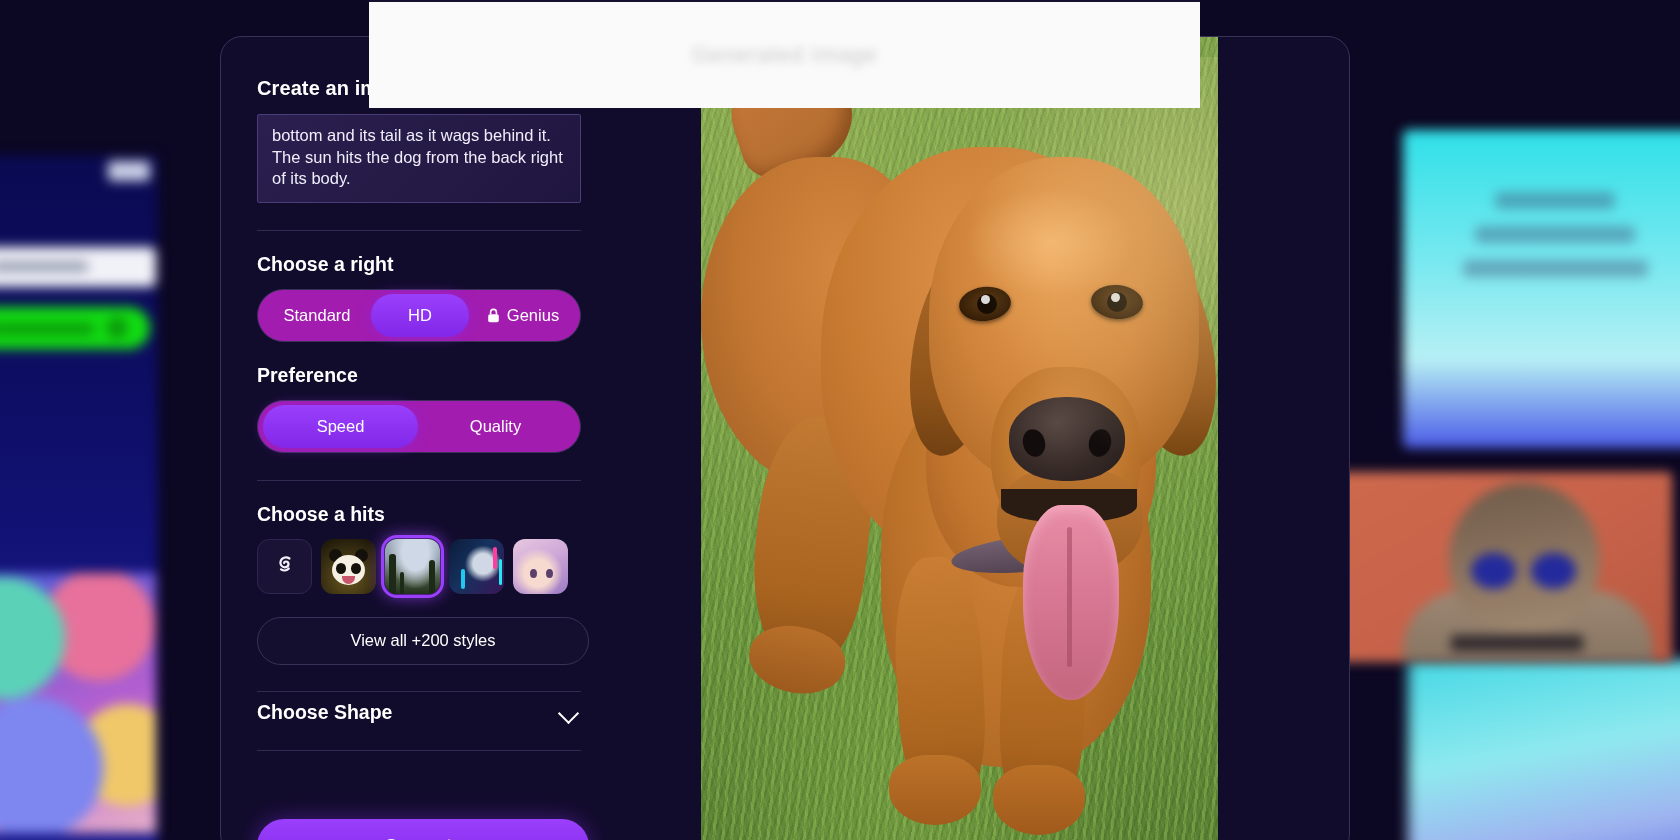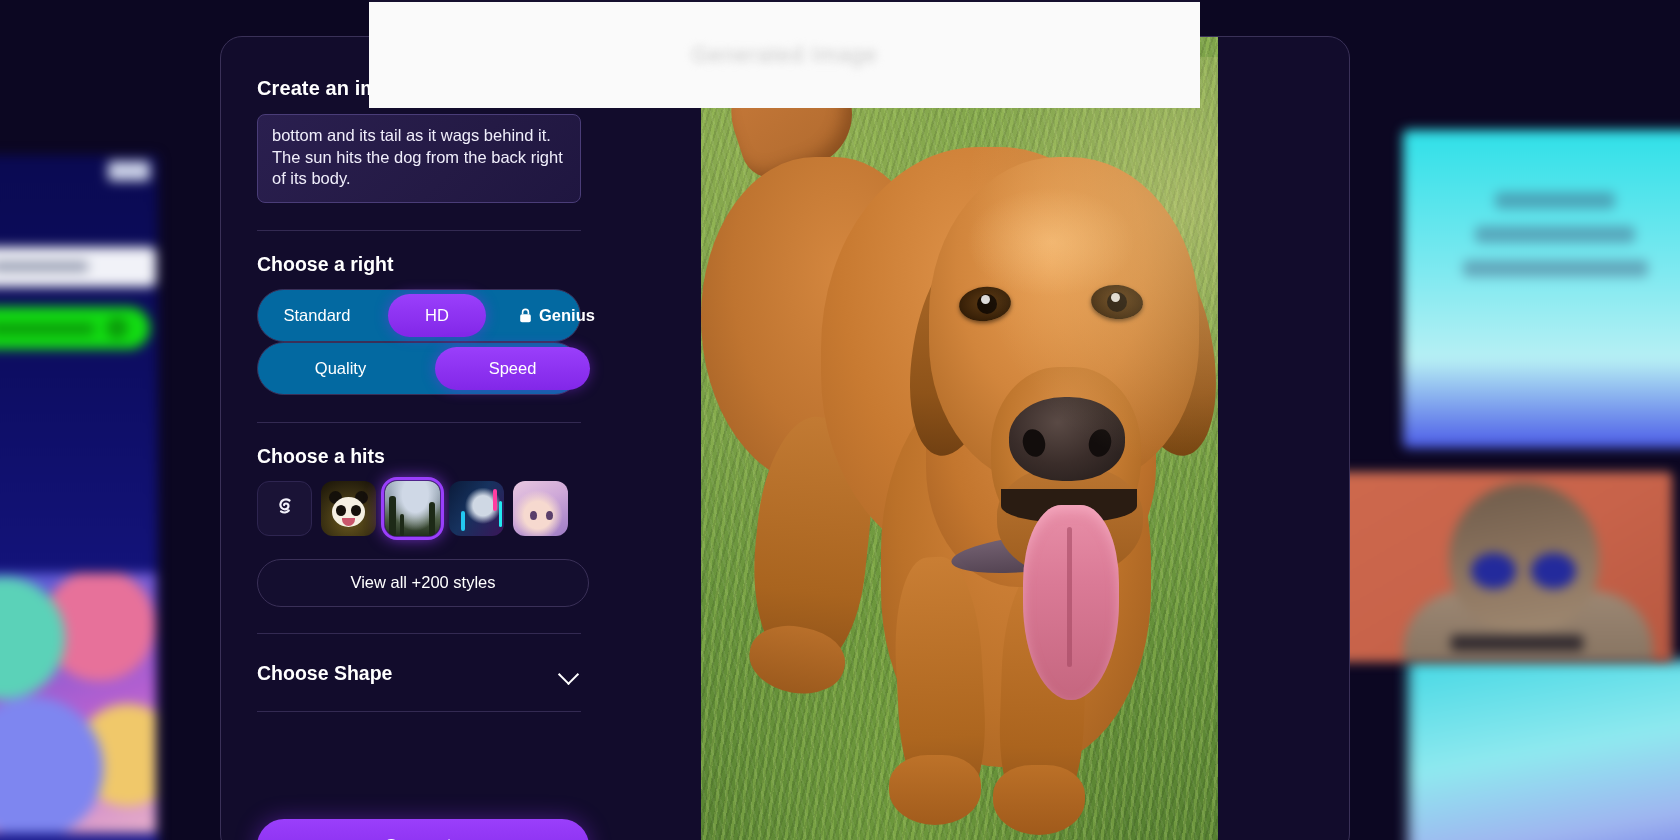--- a/index.html
+++ b/index.html
@@ -158,21 +158,21 @@
     margin-bottom: 14px;
   }
 
   
   #prompt-box {
     position: relative;
     width: 324px;
     min-height: 78px;
     background: linear-gradient(135deg,#2a1f4f 0%, #241a45 60%, #1f1640 100%);
     border: 1px solid #4a3d78;
-    border-radius: 8px;
+    border-radius: 2px;
     padding: 10px 14px 12px 14px;
     overflow: hidden;
   }
   #prompt-text {
     color: #f0eefb;
     font-size: 16.5px;
     line-height: 21.5px;
     white-space: pre-wrap;
   }
 
@@ -189,46 +189,45 @@
     margin-top: 22px;
     margin-bottom: 13px;
   }
 
   
   .seg {
     display: flex;
     align-items: center;
     width: 324px;
     height: 53px;
-    background: #0369a1;
+    background: #a21caf;
     border: 1px solid #3a3058;
     border-radius: 27px;
     padding: 5px;
-    gap: 17px;
   }
   .seg-item {
     flex: 1 1 auto;
     height: 43px;
     border-radius: 22px;
     display: flex;
     align-items: center;
     justify-content: center;
     gap: 7px;
     color: #ffffff;
     font-size: 16.5px;
     white-space: nowrap;
   }
   .seg-item.active {
     background: #8b2df0;
     background: linear-gradient(180deg,#9a3ffb,#8227e8);
     box-shadow: 0 0 14px rgba(139,45,240,.45);
   }
   #seg-model .seg-item:nth-child(1) { flex: 0 0 108px; }
   #seg-model .seg-item:nth-child(2) { flex: 0 0 98px; }
-  #seg-model .seg-item:nth-child(3) { flex: 0 0 108px; font-weight: bold; }
+  #seg-model .seg-item:nth-child(3) { flex: 0 0 108px; }
   #seg-pref .seg-item { flex: 0 0 155px; }
 
   .lock-icon { display: inline-block; line-height: 0; }
 
   
   #style-row {
     display: flex;
     align-items: center;
     gap: 9px;
     width: 324px;
@@ -300,21 +299,21 @@
     border: 1px solid #3a3058;
     border-radius: 24px;
     color: #ffffff;
     font-size: 16.5px;
     display: flex; align-items: center; justify-content: center;
   }
 
   
   #shape-row {
     width: 324px;
-    margin-top: 28px;
+    margin-top: 9px;
     display: flex; align-items: center; justify-content: space-between;
   }
   #shape-row .section-label { margin: 0; }
   .chev {
     width: 22px; height: 13px;
     position: relative;
   }
   .chev::before {
     content: "";
     position: absolute; left: 2px; top: 0;
@@ -627,26 +626,27 @@
           <span class="lock-icon">
             <svg width="13" height="15" viewBox="0 0 13 15" aria-hidden="true">
               <rect x="1.2" y="6.2" width="10.6" height="8" rx="1.8" fill="#ffffff"></rect>
               <path d="M3.6 6.2 V4.3 a2.9 2.9 0 0 1 5.8 0 V6.2" fill="none" stroke="#ffffff" stroke-width="1.6"></path>
             </svg>
           </span>
           <span>Genius</span>
         </div>
       </div>
 
+      <div class="section-label">Preference</div>
       <div class="seg" id="seg-pref">
+        <div class="seg-item active">
+          <span>Speed</span>
+        </div>
         <div class="seg-item">
           <span>Quality</span>
-        </div>
-        <div class="seg-item active">
-          <span>Speed</span>
         </div>
       </div>
 
       <div class="divider"></div>
 
       <div class="section-label">Choose a hits</div>
       <div id="style-row">
 
         <div class="style-thumb th-none">
           <span>

